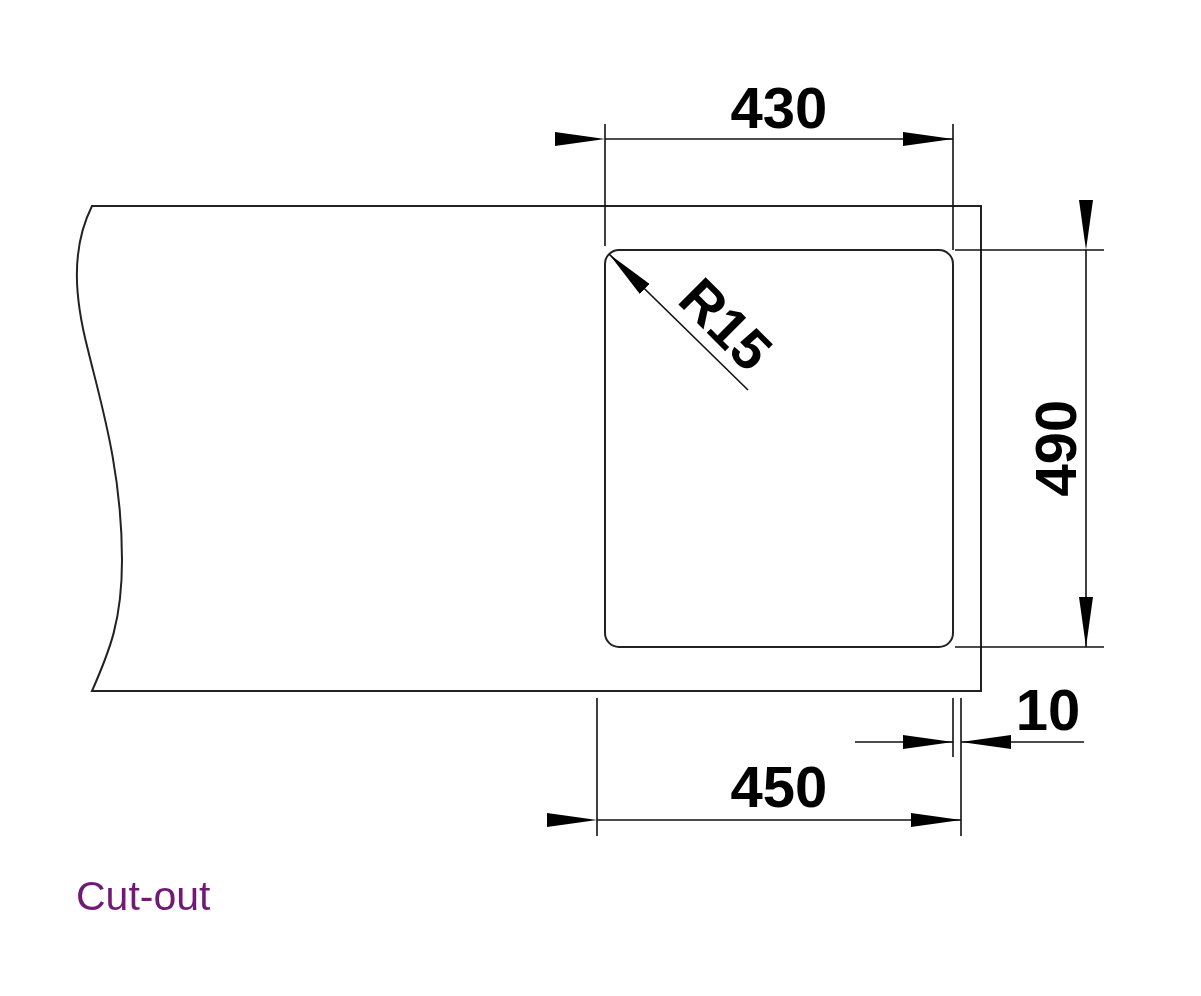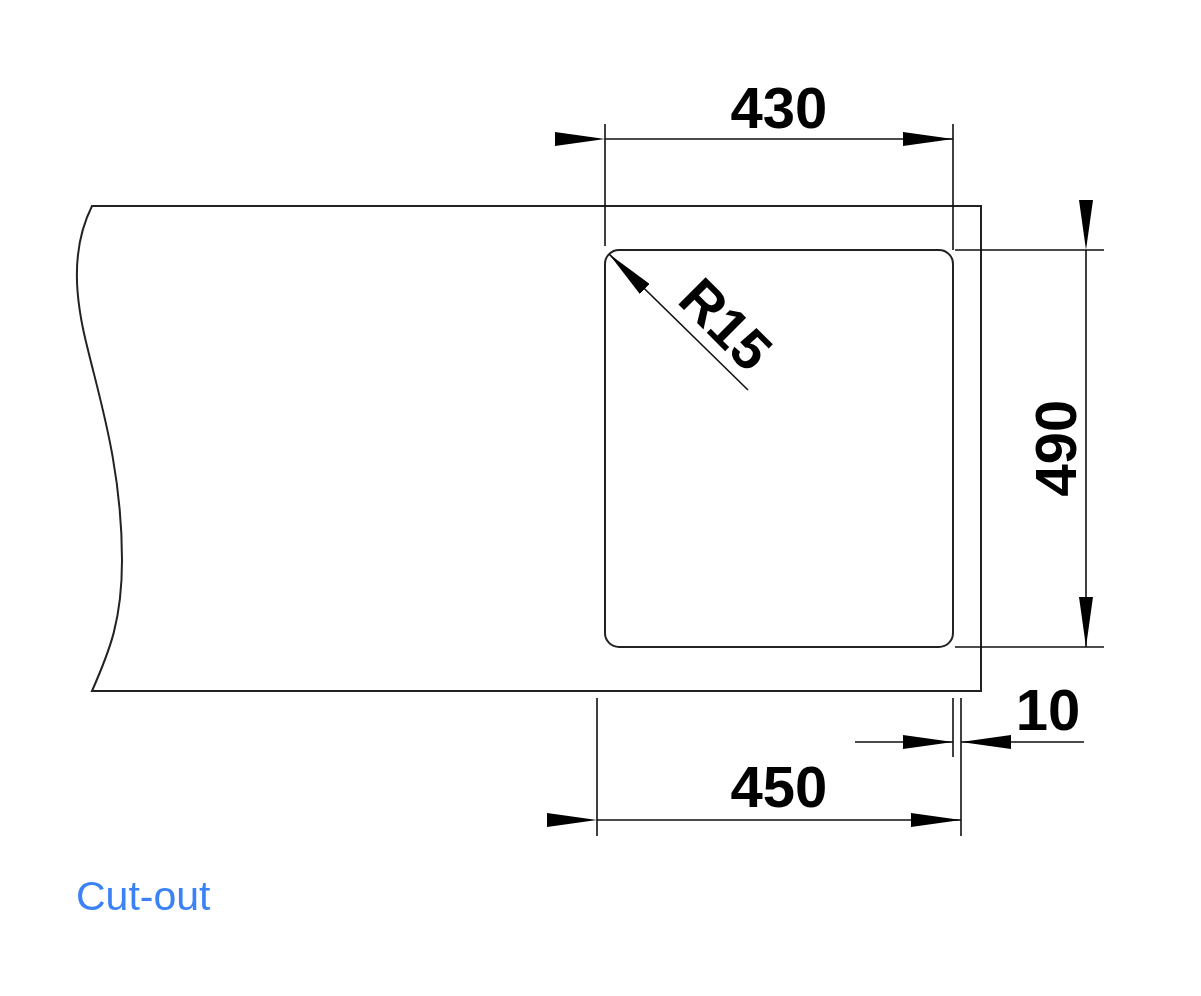--- a/index.html
+++ b/index.html
@@ -1,19 +1,19 @@
 <!DOCTYPE html>
 <html><head>
   <meta charset="utf-8">
   <style>
     html, body { margin: 0; padding: 0; background: #ffffff; }
     body { width: 1201px; height: 996px; position: relative; overflow: hidden; }
     #drawing { position: absolute; left: 0; top: 0; width: 1201px; height: 996px; }
     .dimtext { font-family: "Liberation Sans", sans-serif; font-weight: bold; fill: #000; }
-    .caption { position: absolute; left: 76px; top: 873px; font-family: "Liberation Sans", sans-serif; font-size: 41px; color: #3b82f6; }
+    .caption { position: absolute; left: 76px; top: 873px; font-family: "Liberation Sans", sans-serif; font-size: 41px; color: #701a75; }
   </style>
 </head>
 <body>
 
 <svg id="drawing" viewBox="0 0 1201 996" xmlns="http://www.w3.org/2000/svg">
   <defs>
     <marker id="arrow" viewBox="0 0 50 14" refX="50" refY="7" markerWidth="50" markerHeight="14" markerUnits="userSpaceOnUse" orient="auto">
       <path d="M0,0 L50,7 L0,14 Z" fill="#000"></path>
     </marker>
   </defs>

